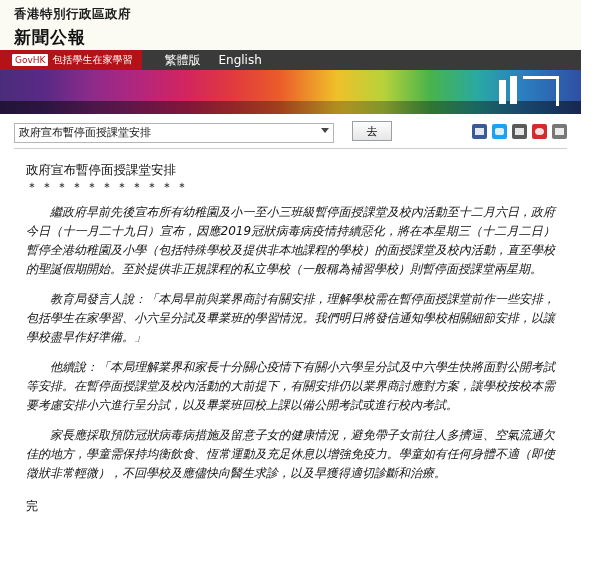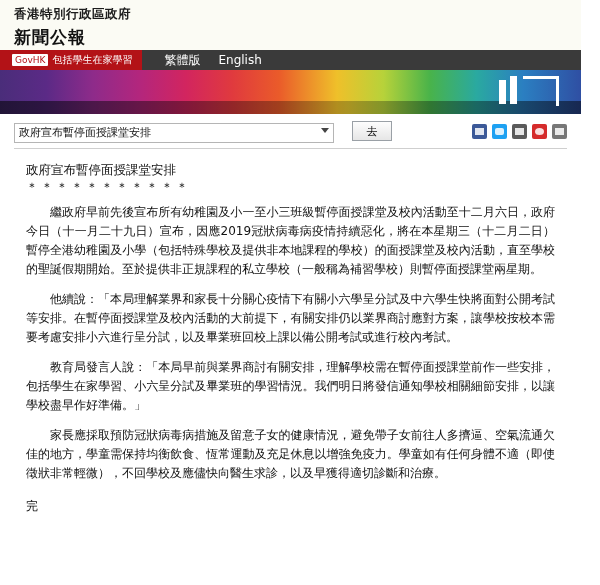--- a/index.html
+++ b/index.html
@@ -229,20 +229,21 @@
     line-height: 16px;
     margin: 0 0 8px 0;
   }
   .art-p {
     font-size: 12px;
     line-height: 19px;
     color: #111;
     text-align: justify;
     margin: 0 0 11px 0;
     text-indent: 24px;
+    font-style: italic;
   }
   .art-end {
     font-size: 12px;
     line-height: 18px;
     color: #111;
     margin: 14px 0 0 0;
   }
 </style>
 </head>
 <body>
@@ -292,21 +293,21 @@
     </div>
   </div>
 
   <div class="hr-line"></div>
 
   <div class="article">
     <p class="art-title">政府宣布暫停面授課堂安排</p>
     <p class="art-stars">＊＊＊＊＊＊＊＊＊＊＊</p>
 
     <p class="art-p">繼政府早前先後宣布所有幼稚園及小一至小三班級暫停面授課堂及校內活動至十二月六日，政府今日（十一月二十九日）宣布，因應2019冠狀病毒病疫情持續惡化，將在本星期三（十二月二日）暫停全港幼稚園及小學（包括特殊學校及提供非本地課程的學校）的面授課堂及校內活動，直至學校的聖誕假期開始。至於提供非正規課程的私立學校（一般稱為補習學校）則暫停面授課堂兩星期。</p>
+    <p class="art-p">教育局發言人說：「本局早前與業界商討有關安排，理解學校需在暫停面授課堂前作一些安排，包括學生在家學習、小六呈分試及畢業班的學習情況。我們明日將發信通知學校相關細節安排，以讓學校盡早作好準備。」</p>
     <p class="art-p">他續說：「本局理解業界和家長十分關心疫情下有關小六學呈分試及中六學生快將面對公開考試等安排。在暫停面授課堂及校內活動的大前提下，有關安排仍以業界商討應對方案，讓學校按校本需要考慮安排小六進行呈分試，以及畢業班回校上課以備公開考試或進行校內考試。</p>
-    <p class="art-p">教育局發言人說：「本局早前與業界商討有關安排，理解學校需在暫停面授課堂前作一些安排，包括學生在家學習、小六呈分試及畢業班的學習情況。我們明日將發信通知學校相關細節安排，以讓學校盡早作好準備。」</p>
     <p class="art-p">家長應採取預防冠狀病毒病措施及留意子女的健康情況，避免帶子女前往人多擠逼、空氣流通欠佳的地方，學童需保持均衡飲食、恆常運動及充足休息以增強免疫力。學童如有任何身體不適（即使徵狀非常輕微），不回學校及應儘快向醫生求診，以及早獲得適切診斷和治療。</p>
 
     <p class="art-end">完</p>
 
   </div>
 
 </div>
 
 </body></html>

